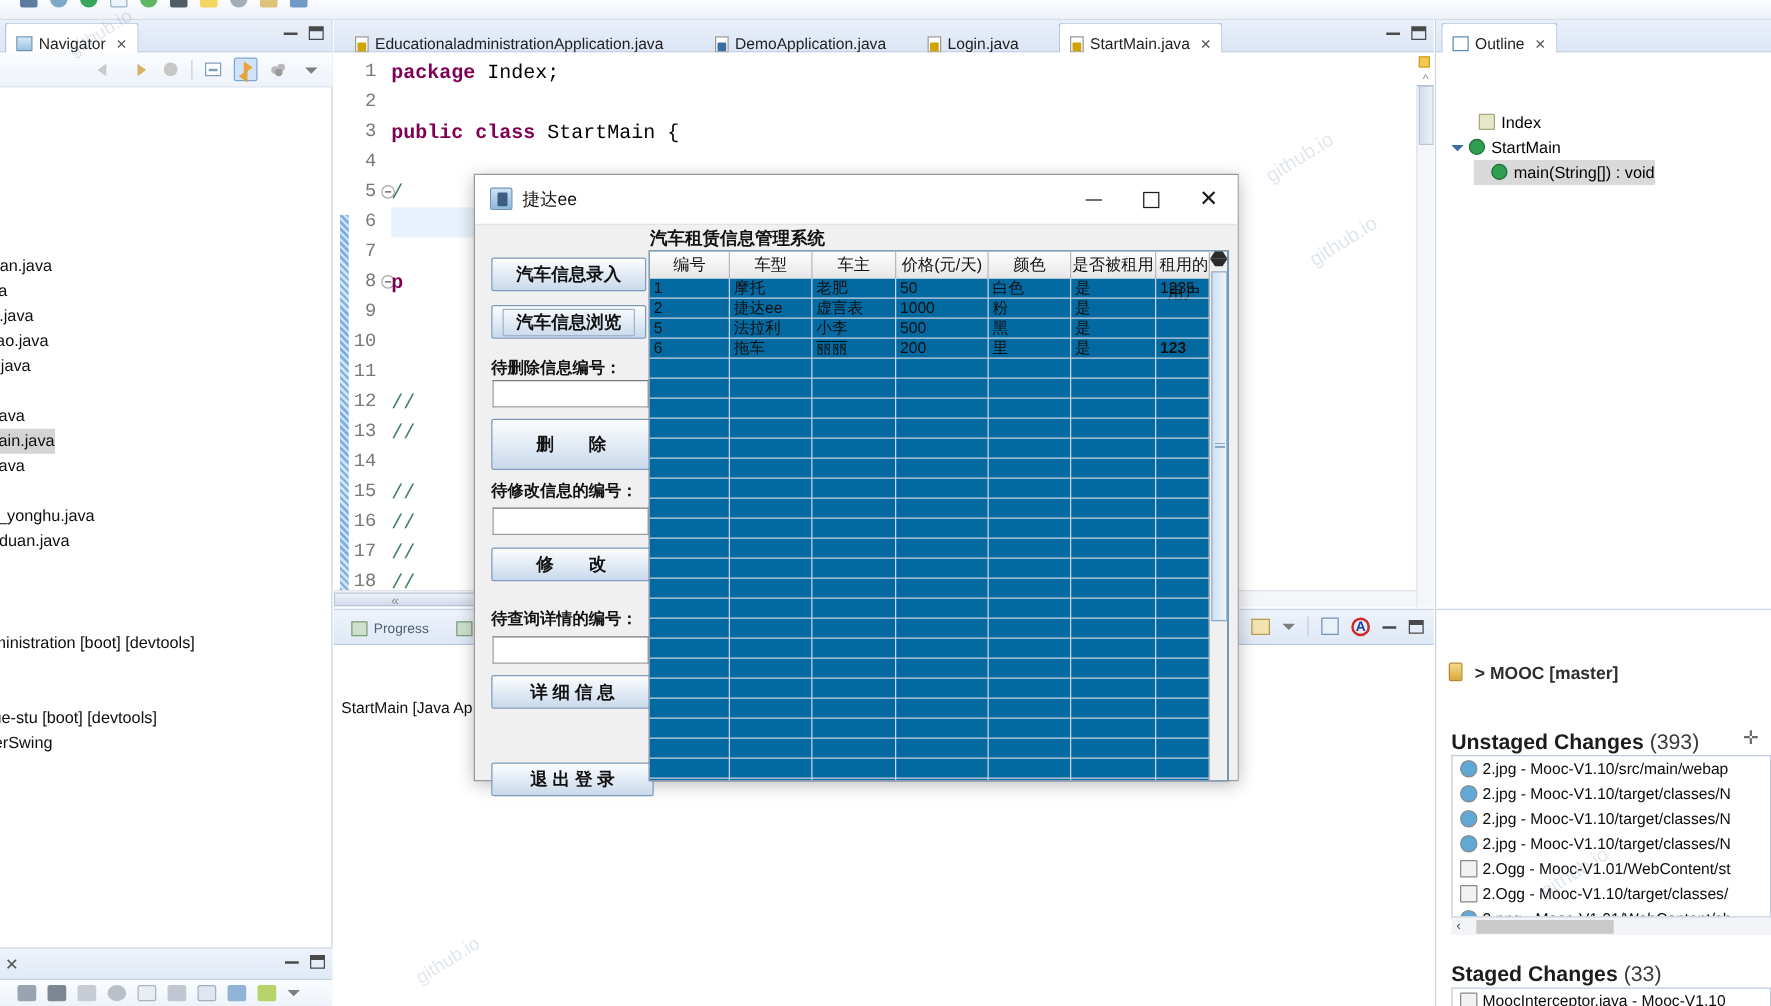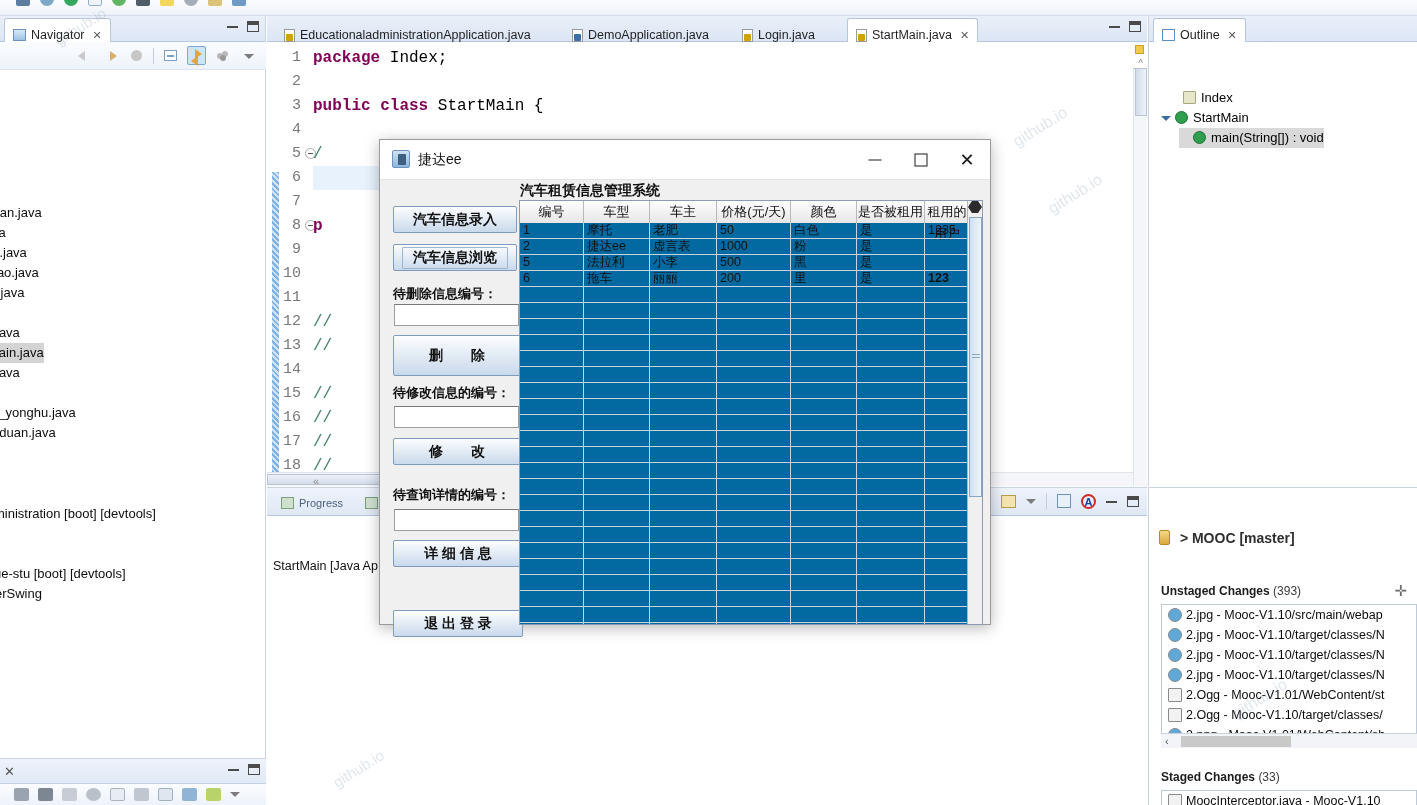--- a/index.html
+++ b/index.html
@@ -144,21 +144,21 @@
   #outline { left:1148px; top:16px; width:269px; height:470px; border-left:1px solid #c9d3e3; }
   .otrow { position:absolute; left:0; height:20px; line-height:20px; font-size:13px; white-space:nowrap; }
   .otrow.sel { background:#d9d9d9; }
   .tri { width:0;height:0;border-left:5px solid transparent;border-right:5px solid transparent;
          border-top:5px solid #3a6ea5; display:inline-block; vertical-align:middle; margin-right:4px;}
 
   
   #git { left:1148px; top:487px; width:269px; height:318px; border-left:1px solid #c9d3e3; border-top:1px solid #c9d3e3; }
   #git .tabstrip { height:28px; background:linear-gradient(#eef3fb,#dfe8f5); }
   .grepo { position:absolute; left:10px; top:42px; font-size:14px; font-weight:bold; color:#2e2e2e; white-space:nowrap; }
-  .gsec { position:absolute; left:12px; font-size:12px; font-weight:bold; color:#1c1c1c; white-space:nowrap; }
+  .gsec { position:absolute; left:12px; font-size:17px; font-weight:bold; color:#1c1c1c; white-space:nowrap; }
   .gsec .cnt { font-weight:normal; color:#3a3a3a; }
   .glistbox { position:absolute; left:12px; right:0; border:1px solid #bfc9d8; background:#fff; overflow:hidden; }
   .grow { position:absolute; left:0; height:20px; line-height:20px; font-size:12.5px;
           color:#0c0c0c; white-space:nowrap; padding-left:24px; }
   .gicon { position:absolute; left:6px; top:3px; width:14px; height:14px; }
   .gplus { position:absolute; right:10px; font-size:15px; color:#6a6a6a; line-height:1; }
   .ghscroll { position:absolute; left:12px; right:0; height:15px; background:#f2f4f7; border-top:1px solid #ccd3de; }
   .ghscroll .th { position:absolute; left:20px; top:2px; width:110px; height:11px; background:#c9c9c9; }
   .gh-left { position:absolute; left:4px; top:1px; font-size:11px; color:#555; }
 

